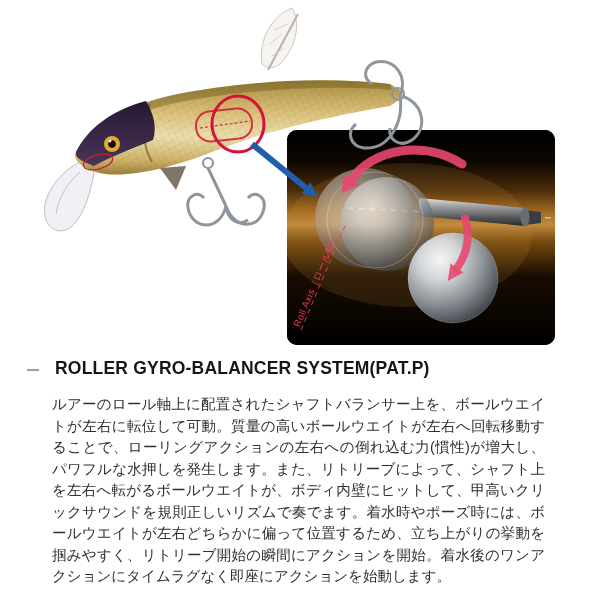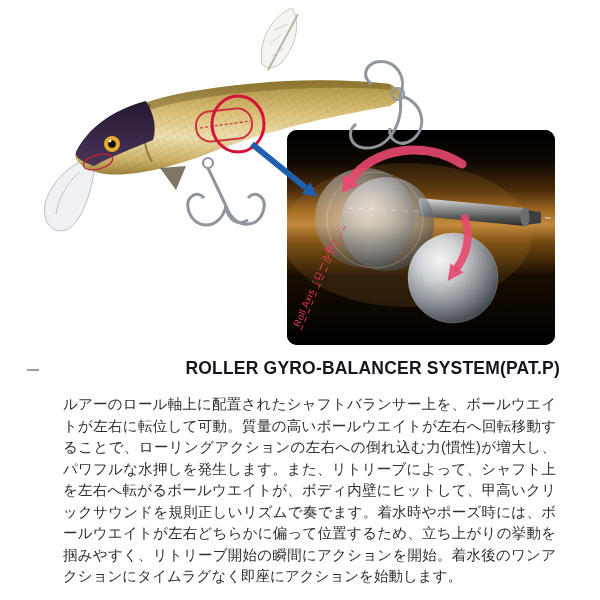--- a/index.html
+++ b/index.html
@@ -24,24 +24,24 @@
   }
 
   .lure-svg { position:absolute; left:0; top:0; z-index:2; }
 
   .section-marker {
     position:absolute; left:27px; top:369px; width:12px; height:2px;
     background:#9aa0a6;
   }
   .section-title {
     position:absolute; left:55px; top:358px; width:505px;
-    font-size:17.5px; font-weight:bold; color:#15151f; letter-spacing:.2px;text-align:right;
+    font-size:17.5px; font-weight:bold; color:#15151f; letter-spacing:.2px;
   }
   .section-body {
-    position:absolute; left:63px; top:394px; width:493px;
+    position:absolute; left:52px; top:394px; width:493px;
     font-size:14.5px; line-height:21.5px; color:#2e2e33;
     text-align:justify;
   }
 </style>
 </head>
 <body>
 
 <div class="canvas">
 
   <div class="figure-area">

